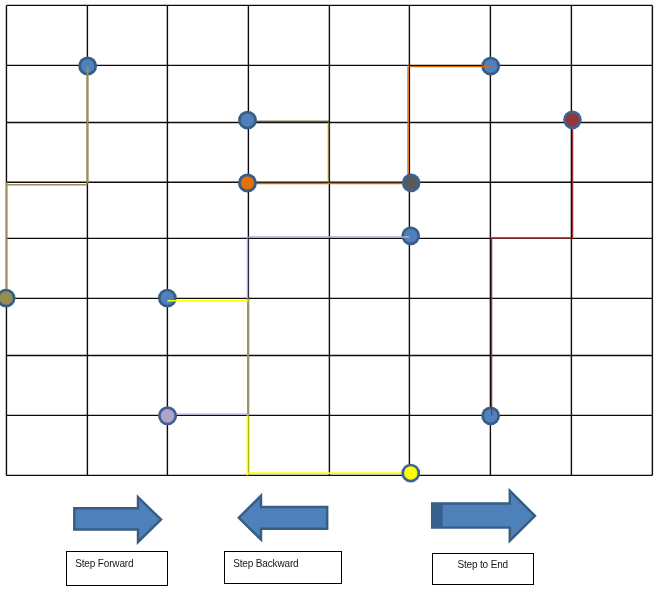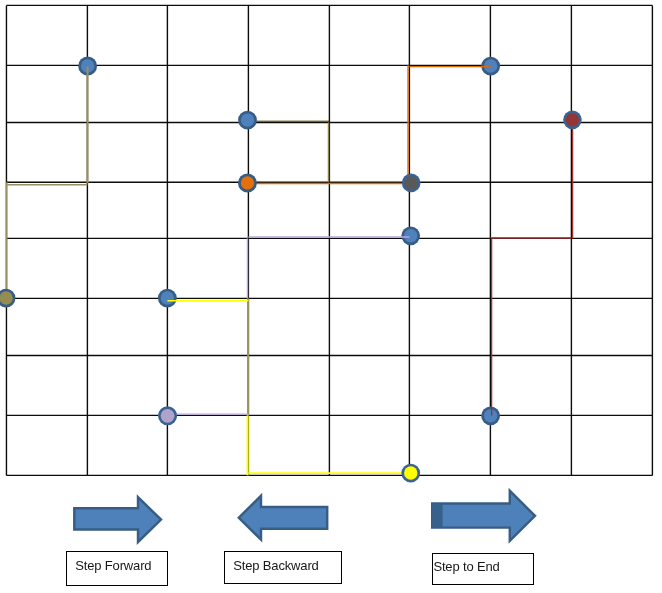--- a/index.html
+++ b/index.html
@@ -1,21 +1,21 @@
 <!DOCTYPE html>
 <html><head>
 <meta charset="utf-8">
 <title>Grid Path Visualizer</title>
 <style>
   html,body{margin:0;padding:0;background:#ffffff;}
   body{width:662px;height:593px;overflow:hidden;font-family:"Liberation Sans",sans-serif;}
   #stage{position:relative;width:662px;height:593px;}
   svg.layer{position:absolute;left:0;top:0;width:662px;height:593px;overflow:visible;}
   .ctrl-label{position:absolute;box-sizing:border-box;border:1.2px solid #000;background:#fff;
-    font-size:13px;color:#17181a;letter-spacing:-0.15px;}
+    font-size:10px;color:#17181a;letter-spacing:-0.15px;}
 </style>
 </head>
 <body>
 
 <div id="stage">
   <svg class="layer" id="path-layer-under">
       <g></g>
       <g>
         <line x1="248.4" y1="121.15" x2="329.4" y2="121.15" stroke="#8C8250" stroke-width="1.45" stroke-linecap="butt"></line>
       </g>
@@ -147,16 +147,16 @@
         <path d="M 327.2 507 L 261 507 L 261 495.8 L 238.8 517.7 L 261 539.6 L 261 528.7 L 327.2 528.7 Z" fill="#4E80BA" stroke="#375D85" stroke-width="2.45" stroke-linejoin="miter"></path>
       </svg>
       <div class="ctrl-label" style="left: 224.4px; top: 551.4px; width: 117.2px; height: 32.5px; position: absolute;">
         <span style="position: absolute; left: 7.8px; top: 5.8px; white-space: nowrap; text-align: right;">Step Backward</span>
       </div>
       <svg class="layer">
         <path d="M 432.2 503.4 L 509.8 503.4 L 509.8 490.8 L 535 515.85 L 509.8 540.9 L 509.8 527.6 L 432.2 527.6 Z" fill="#4E80BA" stroke="#375D85" stroke-width="2.45" stroke-linejoin="miter"></path>
         <rect x="432.2" y="503.4" width="10.4" height="24.200000000000045" fill="#37608C"></rect>
       </svg>
       <div class="ctrl-label" style="left: 432.4px; top: 553px; width: 101.5px; height: 31.7px; position: absolute;">
-        <span style="position: absolute; left: 0; top: 5px; white-space: nowrap; text-align: right;">Step to End</span>
+        <span style="position: absolute; left: 24px; top: 5px; white-space: nowrap; text-align: right;">Step to End</span>
       </div>
     </div>
 </div>
 
 </body></html>

